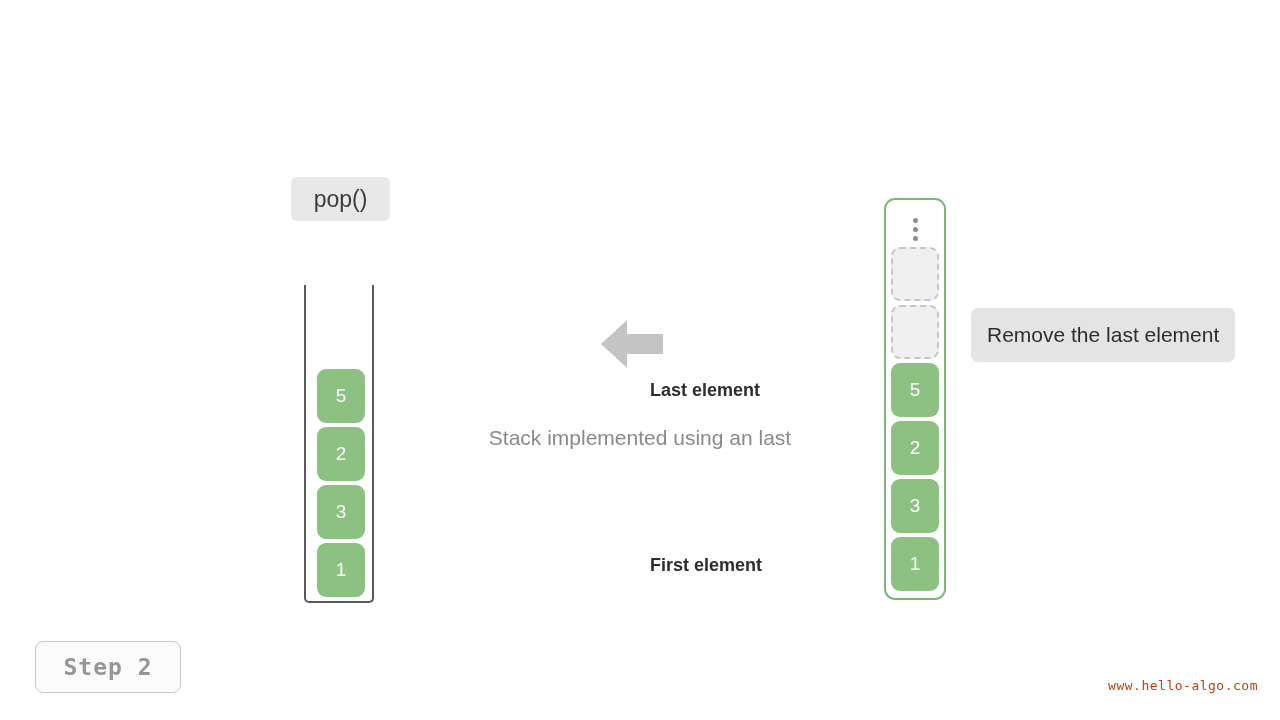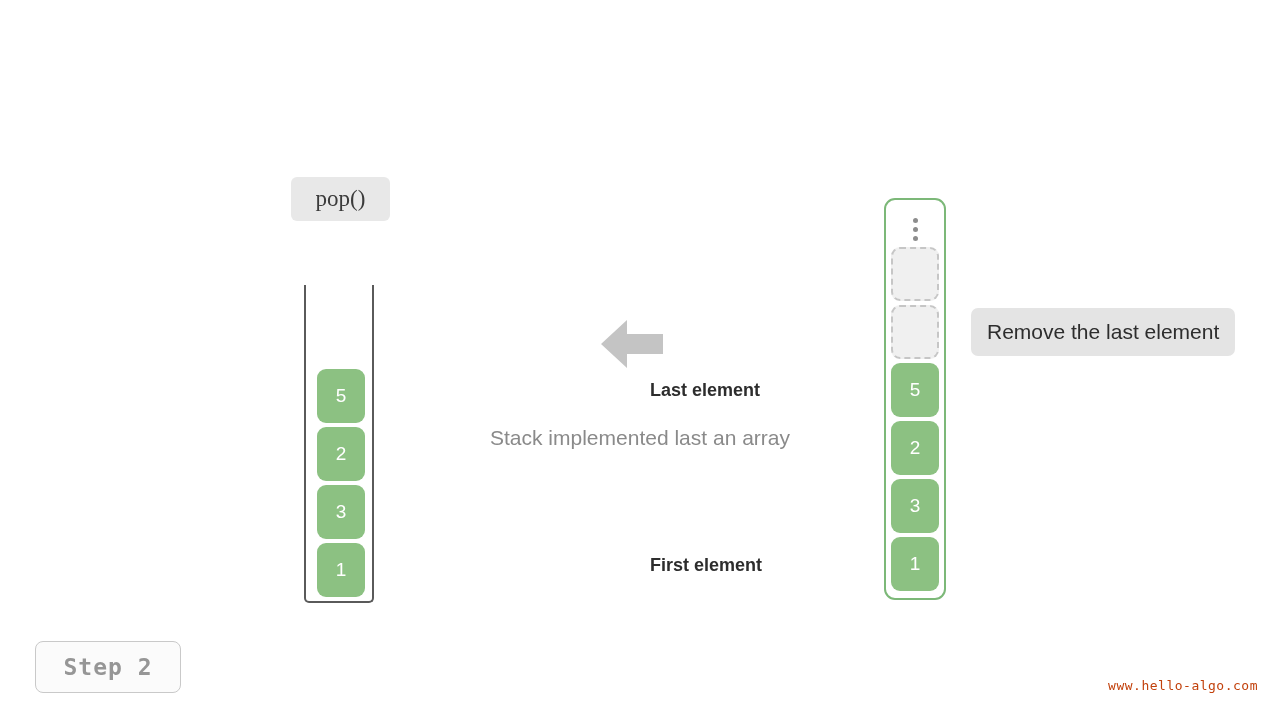--- a/index.html
+++ b/index.html
@@ -21,21 +21,21 @@
     position: absolute;
     left: 291px;
     top: 177px;
     width: 99px;
     height: 44px;
     background: #e8e8e8;
     border-radius: 6px;
     display: flex;
     align-items: center;
     justify-content: center;
-    font-family: Liberation Serif, serif;
+    font-family: Liberation Sans, sans-serif;
     font-size: 23px;
     color: #3b3b3b;
     letter-spacing: 0px;
   }
 
   
   .stack-container {
     position: absolute;
     left: 304px;
     top: 285px;
@@ -152,21 +152,21 @@
     display: flex;
     flex-direction: column;
     gap: 4px;
   }
 
   
   .hint {
     position: absolute;
     left: 971px;
     top: 308px;
-    height: 48px;
+    height: 54px;
     padding: 0 16px;
     background: #e4e4e4;
     border-radius: 7px;
     display: flex;
     align-items: center;
     font-size: 21px;
     color: #2d2d2d;
     white-space: nowrap;
   }
 
@@ -216,21 +216,21 @@
       <div class="cell filled">1</div>
     </div>
 </div>
 
 <div class="arrow">
   <svg viewBox="0 0 62 52" width="62" height="52" aria-hidden="true">
     <polygon points="0,26 26,2 26,16 62,16 62,36 26,36 26,50" fill="#c4c4c4"></polygon>
   </svg>
 </div>
 
-<div class="caption">Stack implemented last an array</div>
+<div class="caption">Stack implemented using an last</div>
 
 <div class="annot annot-last">Last element</div>
 <div class="annot annot-first">First element</div>
 
 <div class="array-container">
   <div class="array-dots">
     <i></i>
       <i></i>
       <i></i>
   </div>

